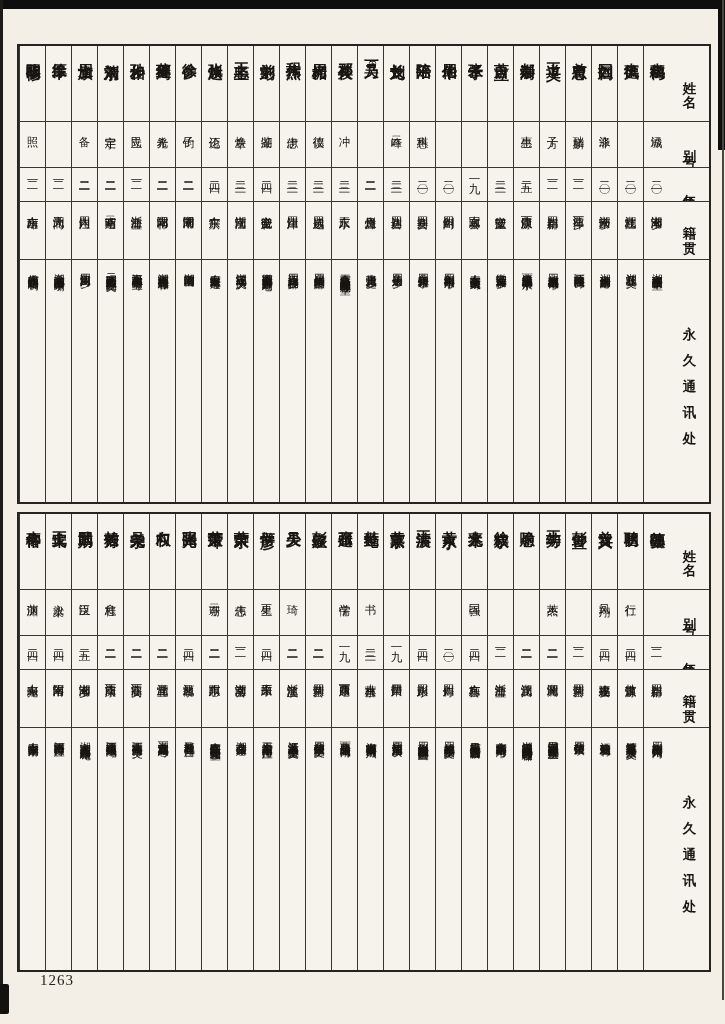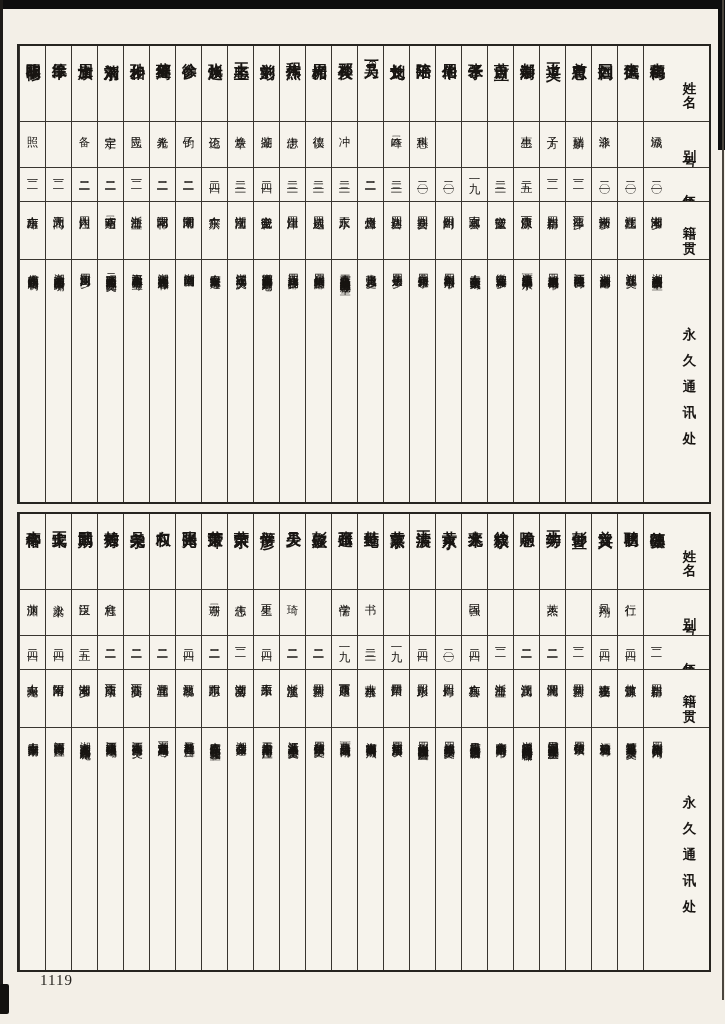--- a/index.html
+++ b/index.html
@@ -960,13 +960,13 @@
       </div>
       <div class="cell native">
         <span class="vtext">山东寿光</span>
       </div>
       <div class="cell address">
         <span class="vtext">山东寿光李家南邵</span>
       </div>
     </div>
   </div>
 
-<div class="page-number">1119</div>
+<div class="page-number">1263</div>
 
 </body></html>

